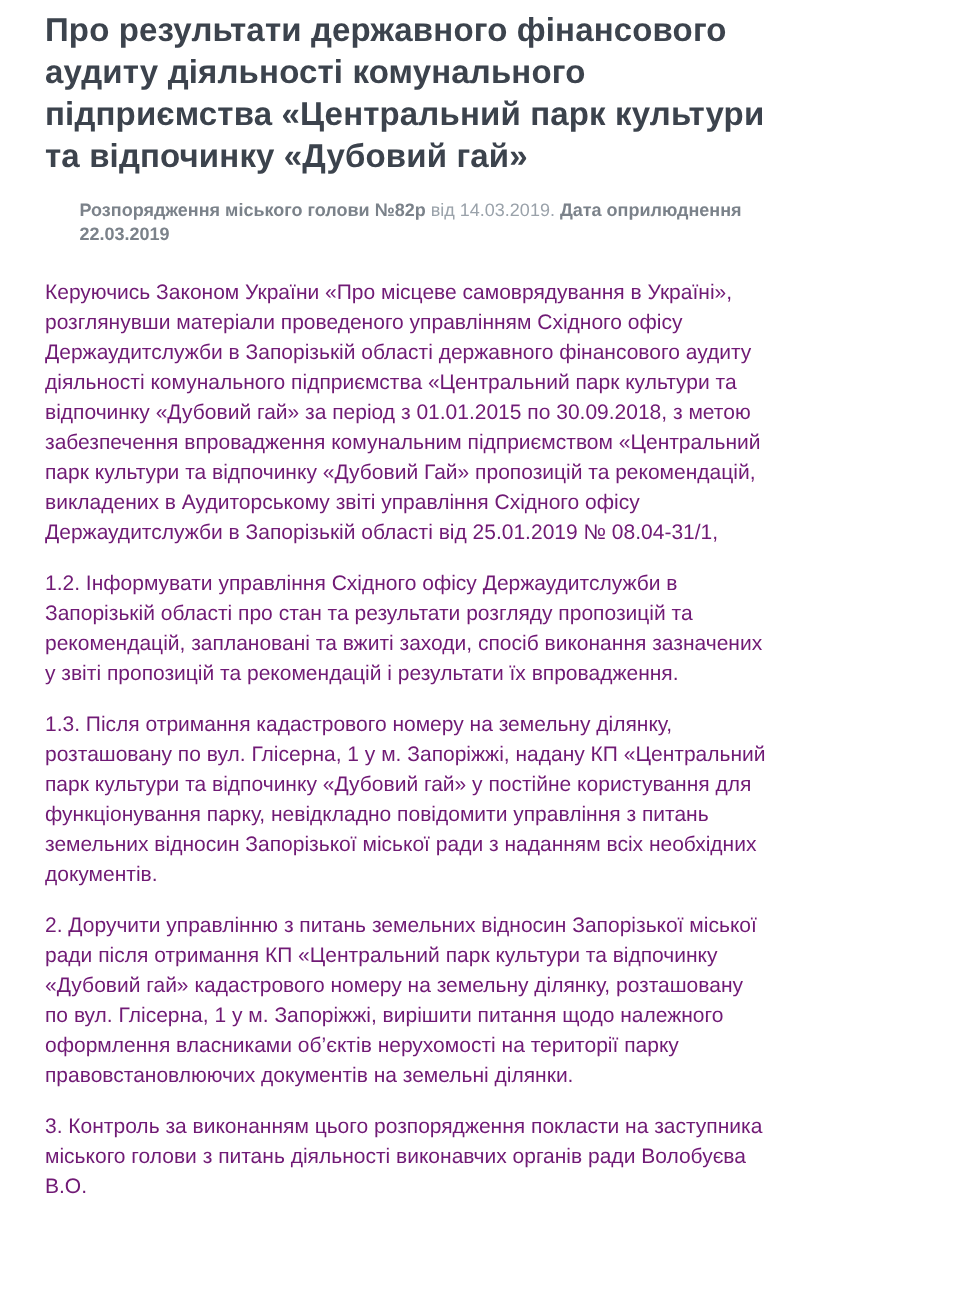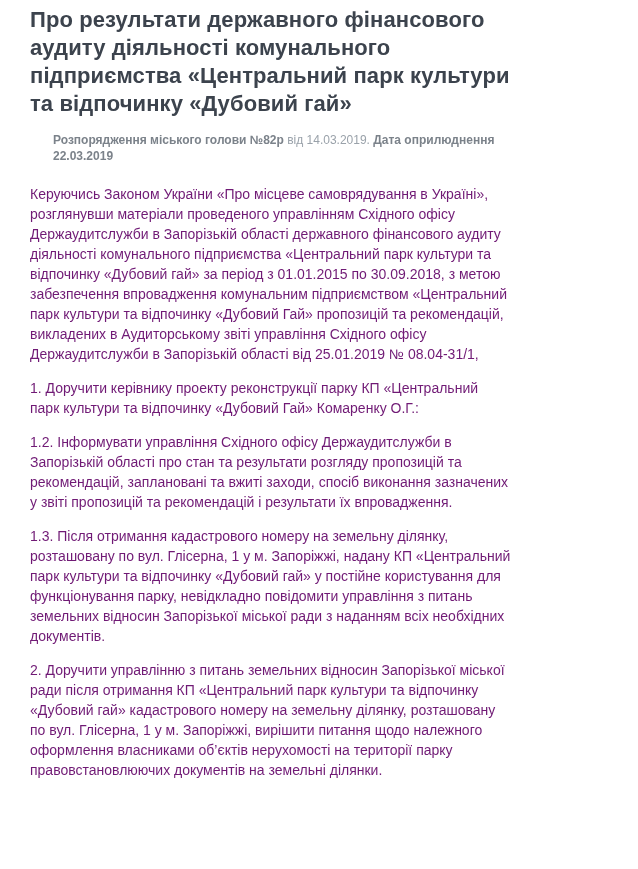--- a/index.html
+++ b/index.html
@@ -46,19 +46,19 @@
 <div class="page">
 
   <h1 class="doc-title">Про результати державного фінансового аудиту діяльності комунального підприємства «Центральний парк культури та відпочинку «Дубовий гай»</h1>
 
   <div class="doc-meta">
     <span class="meta-bold">Розпорядження міського голови №82р</span><span> від 14.03.2019. </span><span class="meta-bold">Дата оприлюднення 22.03.2019</span>
   </div>
 
   <div class="doc-body">
     <p>Керуючись Законом України «Про місцеве самоврядування в Україні», розглянувши матеріали проведеного управлінням Східного офісу Держаудитслужби в Запорізькій області державного фінансового аудиту діяльності комунального підприємства «Центральний парк культури та відпочинку «Дубовий гай» за період з 01.01.2015 по 30.09.2018, з метою забезпечення впровадження комунальним підприємством «Центральний парк культури та відпочинку «Дубовий Гай» пропозицій та рекомендацій, викладених в Аудиторському звіті управління Східного офісу Держаудитслужби в Запорізькій області від 25.01.2019 № 08.04-31/1,</p>
-    <p>1. Доручити керівнику проекту реконструкції парку КП «Центральний парк культури та відпочинку «Дубовий Гай» Комаренку О.Г.:</p>
     <p>1.2. Інформувати управління Східного офісу Держаудитслужби в Запорізькій області про стан та результати розгляду пропозицій та рекомендацій, заплановані та вжиті заходи, спосіб виконання зазначених у звіті пропозицій та рекомендацій і результати їх впровадження.</p>
     <p>1.3. Після отримання кадастрового номеру на земельну ділянку, розташовану по вул. Глісерна, 1 у м. Запоріжжі, надану КП «Центральний парк культури та відпочинку «Дубовий гай» у постійне користування для функціонування парку, невідкладно повідомити управління з питань земельних відносин Запорізької міської ради з наданням всіх необхідних документів.</p>
     <p>2. Доручити управлінню з питань земельних відносин Запорізької міської ради після отримання КП «Центральний парк культури та відпочинку «Дубовий гай» кадастрового номеру на земельну ділянку, розташовану по вул. Глісерна, 1 у м. Запоріжжі, вирішити питання щодо належного оформлення власниками об’єктів нерухомості на території парку правовстановлюючих документів на земельні ділянки.</p>
+    <p>3. Контроль за виконанням цього розпорядження покласти на заступника міського голови з питань діяльності виконавчих органів ради Волобуєва В.О.</p>
   </div>
 
 </div>
 
 </body></html>

